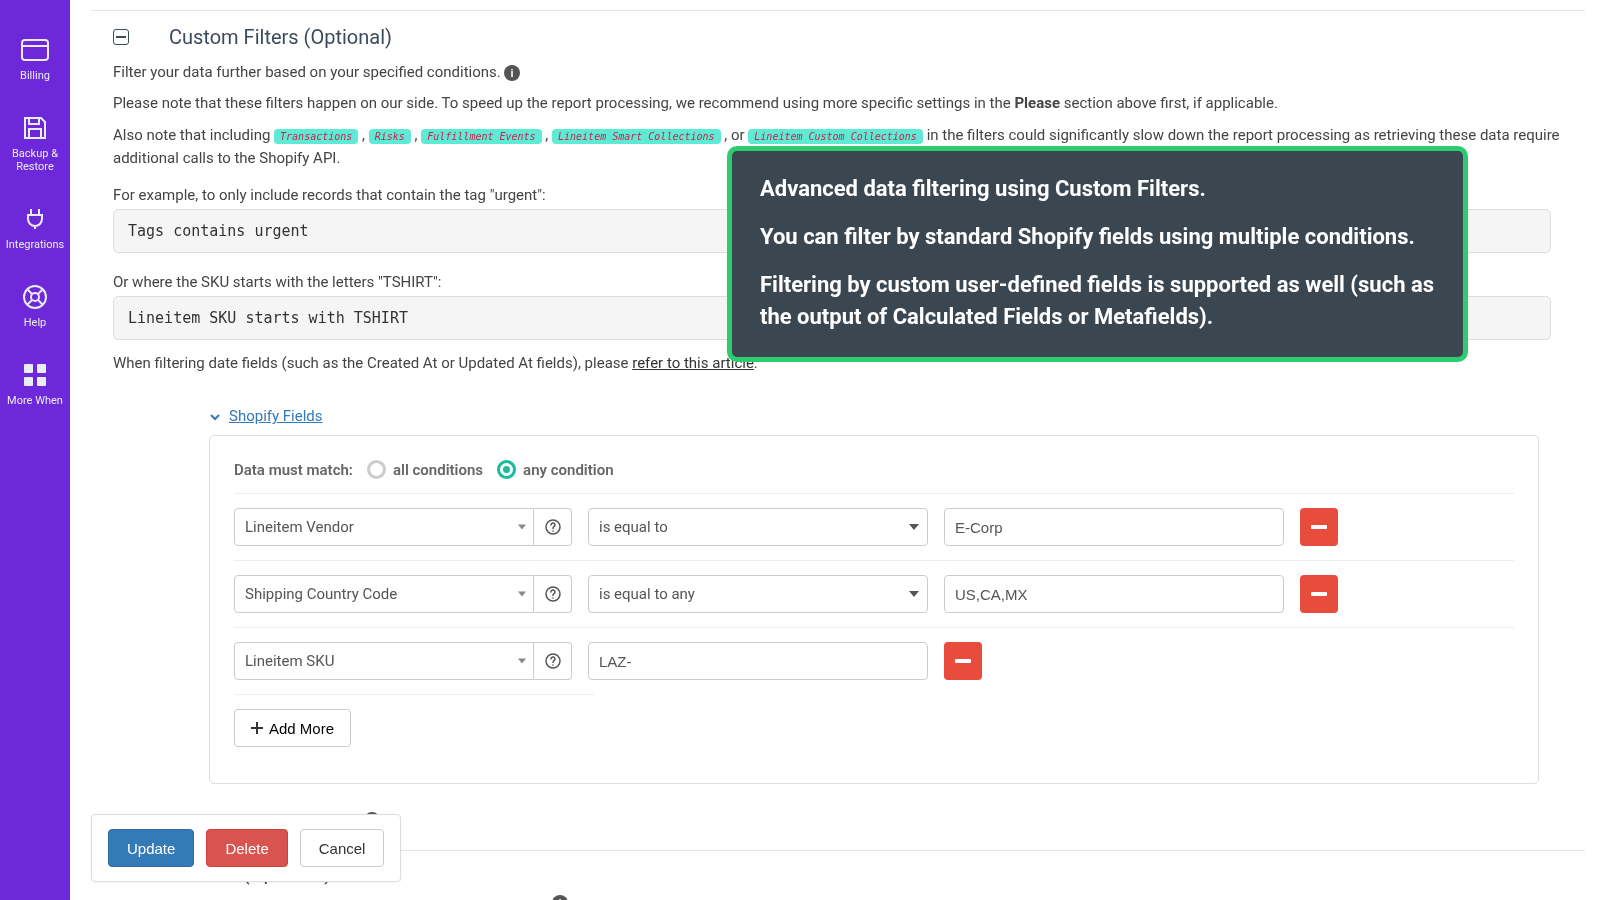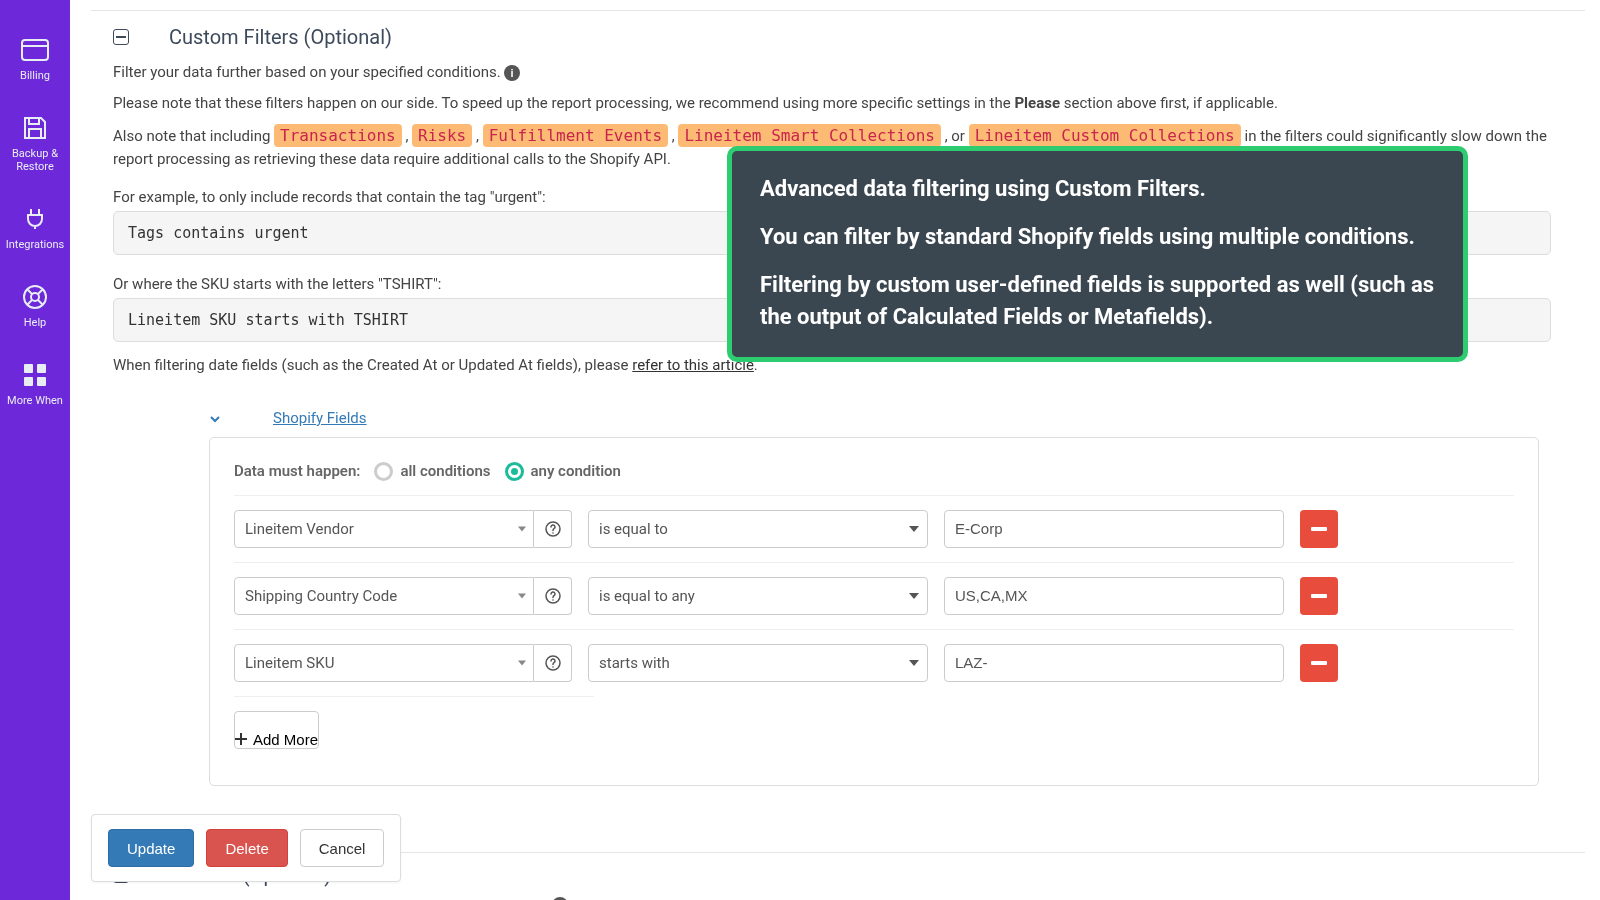--- a/index.html
+++ b/index.html
@@ -54,42 +54,42 @@
   gap: 32px;
 }
 .section-header .collapse-icon {
   width: 16px; height: 16px; margin-right: 8px;
   border: 1.5px solid #3d4a5c; border-radius: 3px;
   display:flex; align-items:center; justify-content:center;
 }
 .desc { color:#444; padding: 4px 22px; line-height: 1.55; font-size: 15px;}
 .desc .info-icon { display:inline-flex; vertical-align:middle;}
 code.pill {
-  background:#fdba74; color:#c7254e; padding:2px 6px; border-radius:4px; font-size:16px;
+  background:#5eead4; color:#c7254e; padding:2px 6px; border-radius:4px; font-size:10px;
   font-family: Menlo, Consolas, monospace;
+  font-style: italic;
 }
 .example-label { padding: 12px 22px 5px 22px; color:#444; font-size:15px;}
 .code-box {
   margin: 0 34px 8px 22px;
   background:#f5f5f5;
   border:1px solid #ddd;
   border-radius:5px;
   padding:12px 14px;
   font-family: Menlo, Consolas, monospace;
   font-size:15px;
   color:#333;
 }
 a.link { color:#333; text-decoration: underline; }
 .accordion-link {
   display:flex; align-items:center;
   color:#337ab7; text-decoration: underline;
   margin: 28px 0 10px 118px;
   cursor:pointer;
   font-size:15px;
-  gap:44px;
 }
 .accordion-link .chev { width:14px; height:14px; margin-right:6px;}
 .filter-panel {
   margin-left: 118px;
   width: 1330px;
   border:1px solid #ddd;
   border-radius:5px;
   padding: 24px 24px 36px 24px;
 }
 .match-row { display:flex; align-items:center; font-weight:600; color:#666; gap:14px;}
@@ -129,22 +129,22 @@
   position:absolute; right:8px; top:50%; transform:translateY(-50%);
   width:0;height:0; border-left:5px solid transparent; border-right:5px solid transparent; border-top:6px solid #555;
 }
 .val-input { width:340px;}
 .remove-btn {
   width:38px; height:38px; background:#e74c3c; border:none; border-radius:4px;
   display:flex; align-items:center; justify-content:center; cursor:pointer;
 }
 .add-more-row { border-top:1px solid #eee; margin-top:14px; padding-top:14px; width:360px;}
 .add-more-btn {
-  height:38px; padding:0 0; border:1px solid #ccc; background:#fff; border-radius:4px;
-  display:inline-flex; align-items:flex-end; gap:6px; cursor:pointer; font-size:15px;
+  height:38px; padding:0 16px; border:1px solid #ccc; background:#fff; border-radius:4px;
+  display:inline-flex; align-items:center; gap:6px; cursor:pointer; font-size:15px;
 }
 .user-defined-row { display:flex; align-items:center; margin: 28px 0 18px 118px; gap:6px;}
 .user-defined-row .chev { width:14px;height:14px;}
 .user-defined-row a { color:#337ab7; text-decoration:underline;}
 .summarize-header {
   display:flex; align-items:center;
   font-size:20px; color:#3d4a5c; padding:10px 0 6px 22px; border-top:1px solid #e5e5e5;
 }
 .summarize-header .plus-box {
   width:16px;height:16px;border:1.5px solid #3d4a5c;border-radius:3px;margin-right:8px;
@@ -291,21 +291,21 @@
     <span class="chev">
       <svg width="12" height="12" viewBox="0 0 12 12" fill="none" stroke="#337ab7" stroke-width="2">
           <polyline points="2,4 6,8 10,4"></polyline>
         </svg>
     </span>
     <span>Shopify Fields</span>
   </div>
 
   <div class="filter-panel">
     <div class="match-row">
-      <span>Data must happen:</span>
+      <span>Data must match:</span>
       <label class="radio-wrap">
         <span class="radio-circle"></span>
         <span>all conditions</span>
       </label>
       <label class="radio-wrap">
         <span class="radio-circle selected"></span>
         <span>any condition</span>
       </label>
     </div>
 
@@ -362,24 +362,20 @@
         <div class="field-select-box">Lineitem SKU</div>
         <span class="caret"></span>
       </div>
       <button class="help-btn">
         <svg width="16" height="16" viewBox="0 0 16 16" fill="none" stroke="#555" stroke-width="1.5">
             <circle cx="8" cy="8" r="7"></circle>
             <path d="M6 6a2 2 0 113 1.7c-.7.4-1 .8-1 1.8" stroke-linecap="round"></path>
             <circle cx="8" cy="12" r="0.8" fill="#555" stroke="none"></circle>
           </svg>
       </button>
-      <div class="op-select">
-        <span>starts with</span>
-        <span class="sel-caret"></span>
-      </div>
       <input class="val-input" value="LAZ-" style="">
       <button class="remove-btn">
         <svg width="16" height="4" viewBox="0 0 16 4">
             <rect width="16" height="4" rx="1" fill="#fff"></rect>
           </svg>
       </button>
     </div>
 
     <div class="add-more-row">
       <button class="add-more-btn">

